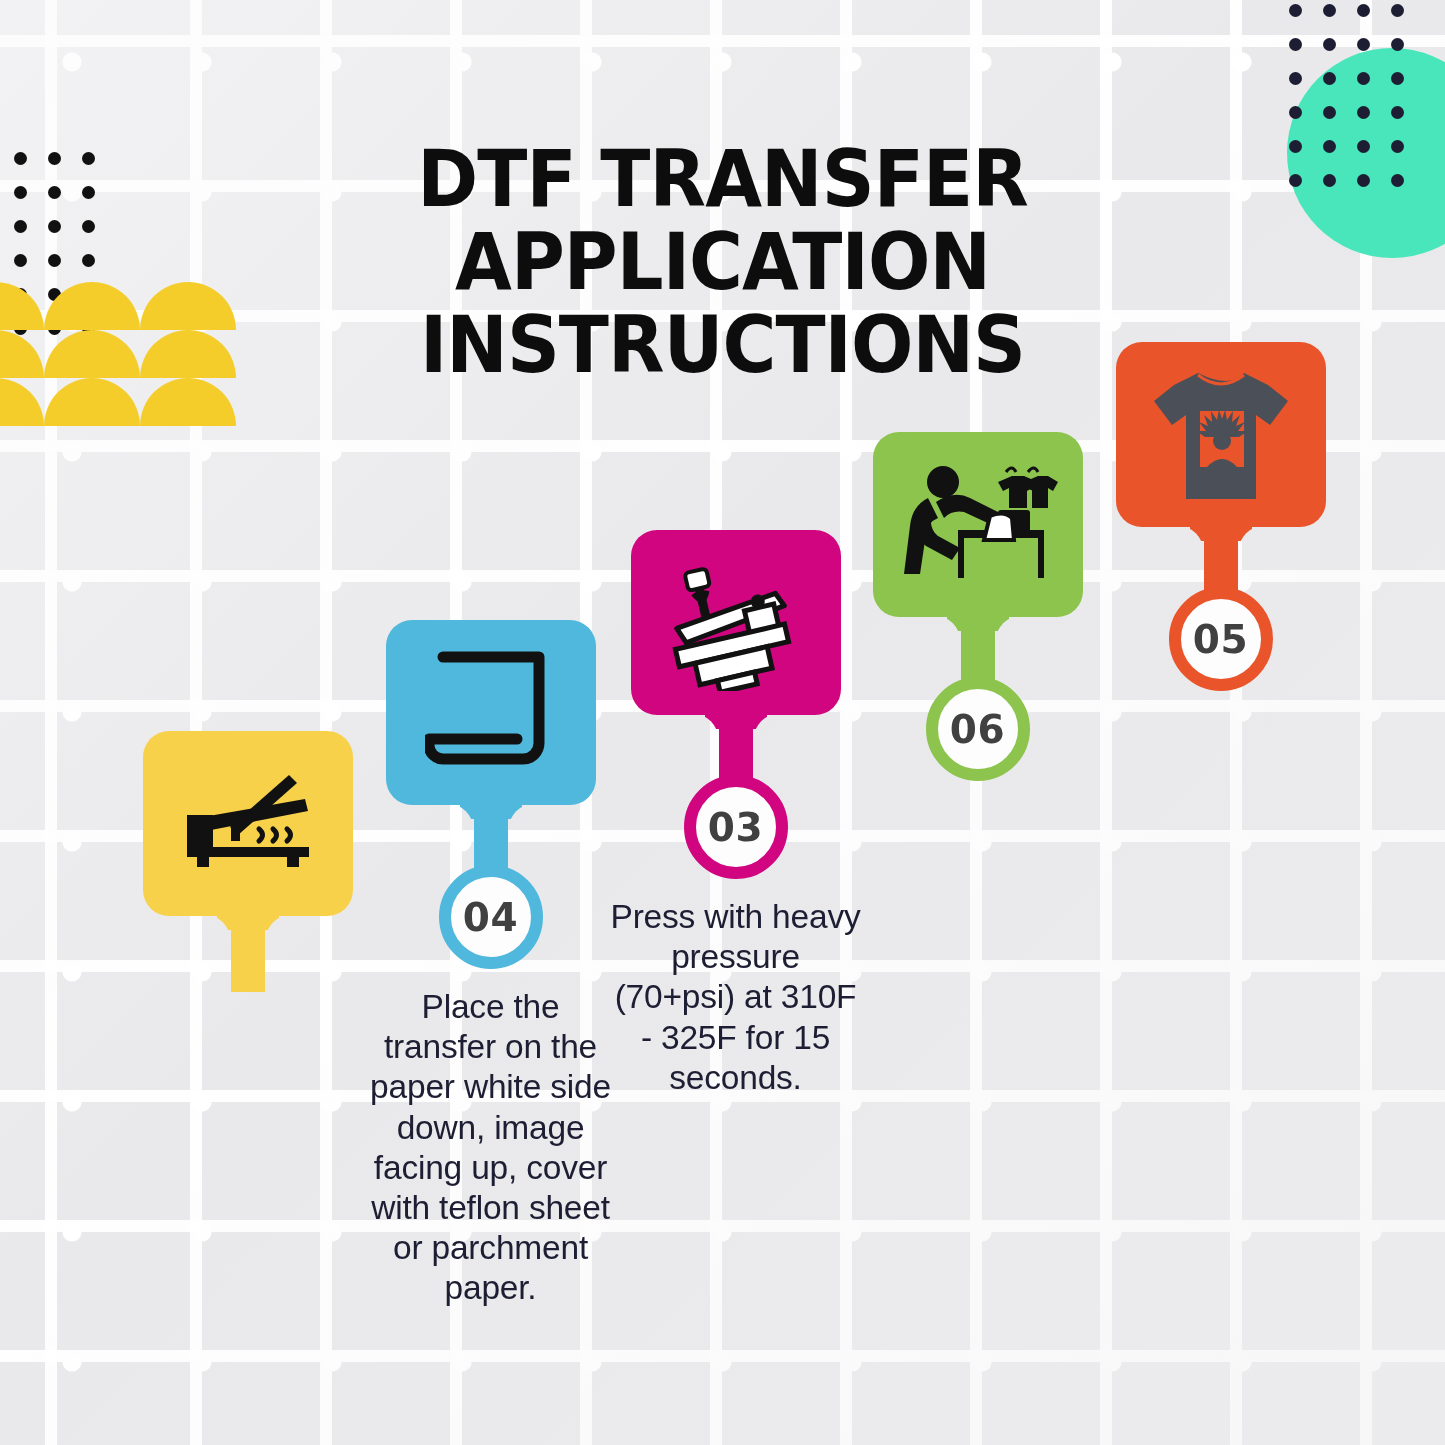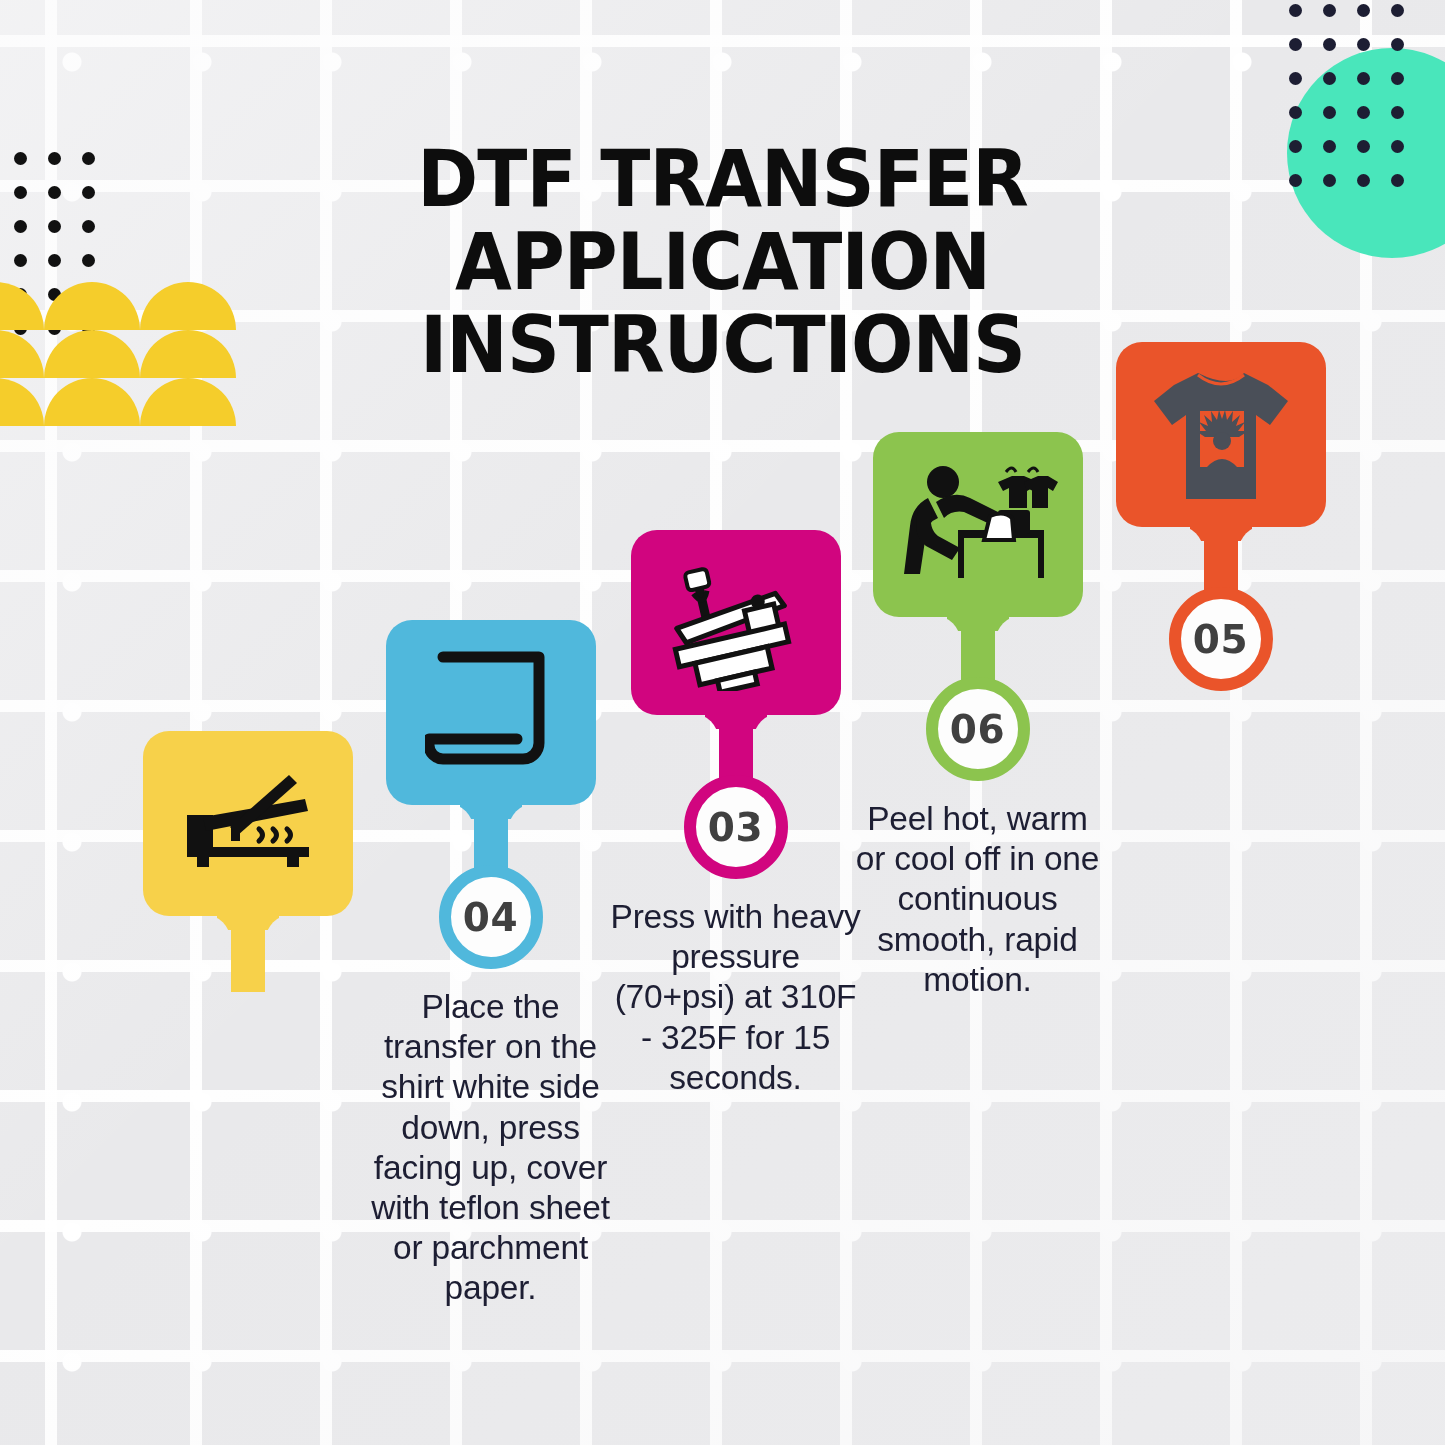--- a/index.html
+++ b/index.html
@@ -200,21 +200,21 @@
      <path d="M18 8 h96 v86 a16 16 0 0 1 -16 16 h-80 a14 14 0 0 1 -14 -14 v-6 h88" fill="none" stroke="#111" stroke-width="11" stroke-linejoin="round" stroke-linecap="round"></path>
    </svg>
         </span>
       </div>
       <div class="connector">
         <div class="fillet l" style="box-shadow: rgb(80, 184, 220) 14px -14px 0px 0px;"></div>
         <div class="fillet r" style="box-shadow: rgb(80, 184, 220) -14px -14px 0px 0px;"></div>
         <div class="stem" style="background: rgb(80, 184, 220);"></div>
       </div>
       <div class="badge" style="border: 12px solid rgb(80, 184, 220);">04</div>
-      <div class="caption">Place the transfer on the shirt white side down, press facing up, cover with teflon sheet or parchment paper.</div>
+      <div class="caption">Place the transfer on the paper white side down, image facing up, cover with teflon sheet or parchment paper.</div>
     </div>
     <div class="step" style="left: 608px; top: 530px;">
       <div class="card" style="background: rgb(209, 5, 127);">
         <span>
           <svg width="150" height="136" viewBox="0 0 150 136">
      <g transform="rotate(-13 75 68)">
        <rect x="36" y="8" width="22" height="18" rx="4" fill="#fff" stroke="#111" stroke-width="4"></rect>
        <path d="M47 26 v36" stroke="#111" stroke-width="9"></path>
        <path d="M40 30 q7 16 14 0" fill="none" stroke="#111" stroke-width="5"></path>
        <path d="M16 60 L120 48 L126 62 L22 76 Z" fill="#fff" stroke="#111" stroke-width="5" stroke-linejoin="round"></path>
@@ -258,21 +258,20 @@
      </g>
    </svg>
         </span>
       </div>
       <div class="connector">
         <div class="fillet l" style="box-shadow: rgb(140, 196, 78) 14px -14px 0px 0px;"></div>
         <div class="fillet r" style="box-shadow: rgb(140, 196, 78) -14px -14px 0px 0px;"></div>
         <div class="stem" style="background: rgb(140, 196, 78);"></div>
       </div>
       <div class="badge" style="border: 12px solid rgb(140, 196, 78);">06</div>
-      <div class="caption">Peel hot, warm or cool off in one continuous smooth, rapid motion.</div>
     </div>
     <div class="step" style="left: 1093px; top: 342px;">
       <div class="card" style="background: rgb(234, 84, 42);">
         <span>
           <svg width="150" height="135" viewBox="0 0 150 135">
      <g fill="#4a4f58">
        <path d="M52 6 L28 18 L8 34 l18 24 14-10 v84 h70 V48 l14 10 18-24 -20-16 -24-12
                 q-14 16 -46 0 Z"></path>
      </g>
      <path d="M52 8 q23 18 46 0" fill="none" stroke="#ea542a" stroke-width="3"></path>

